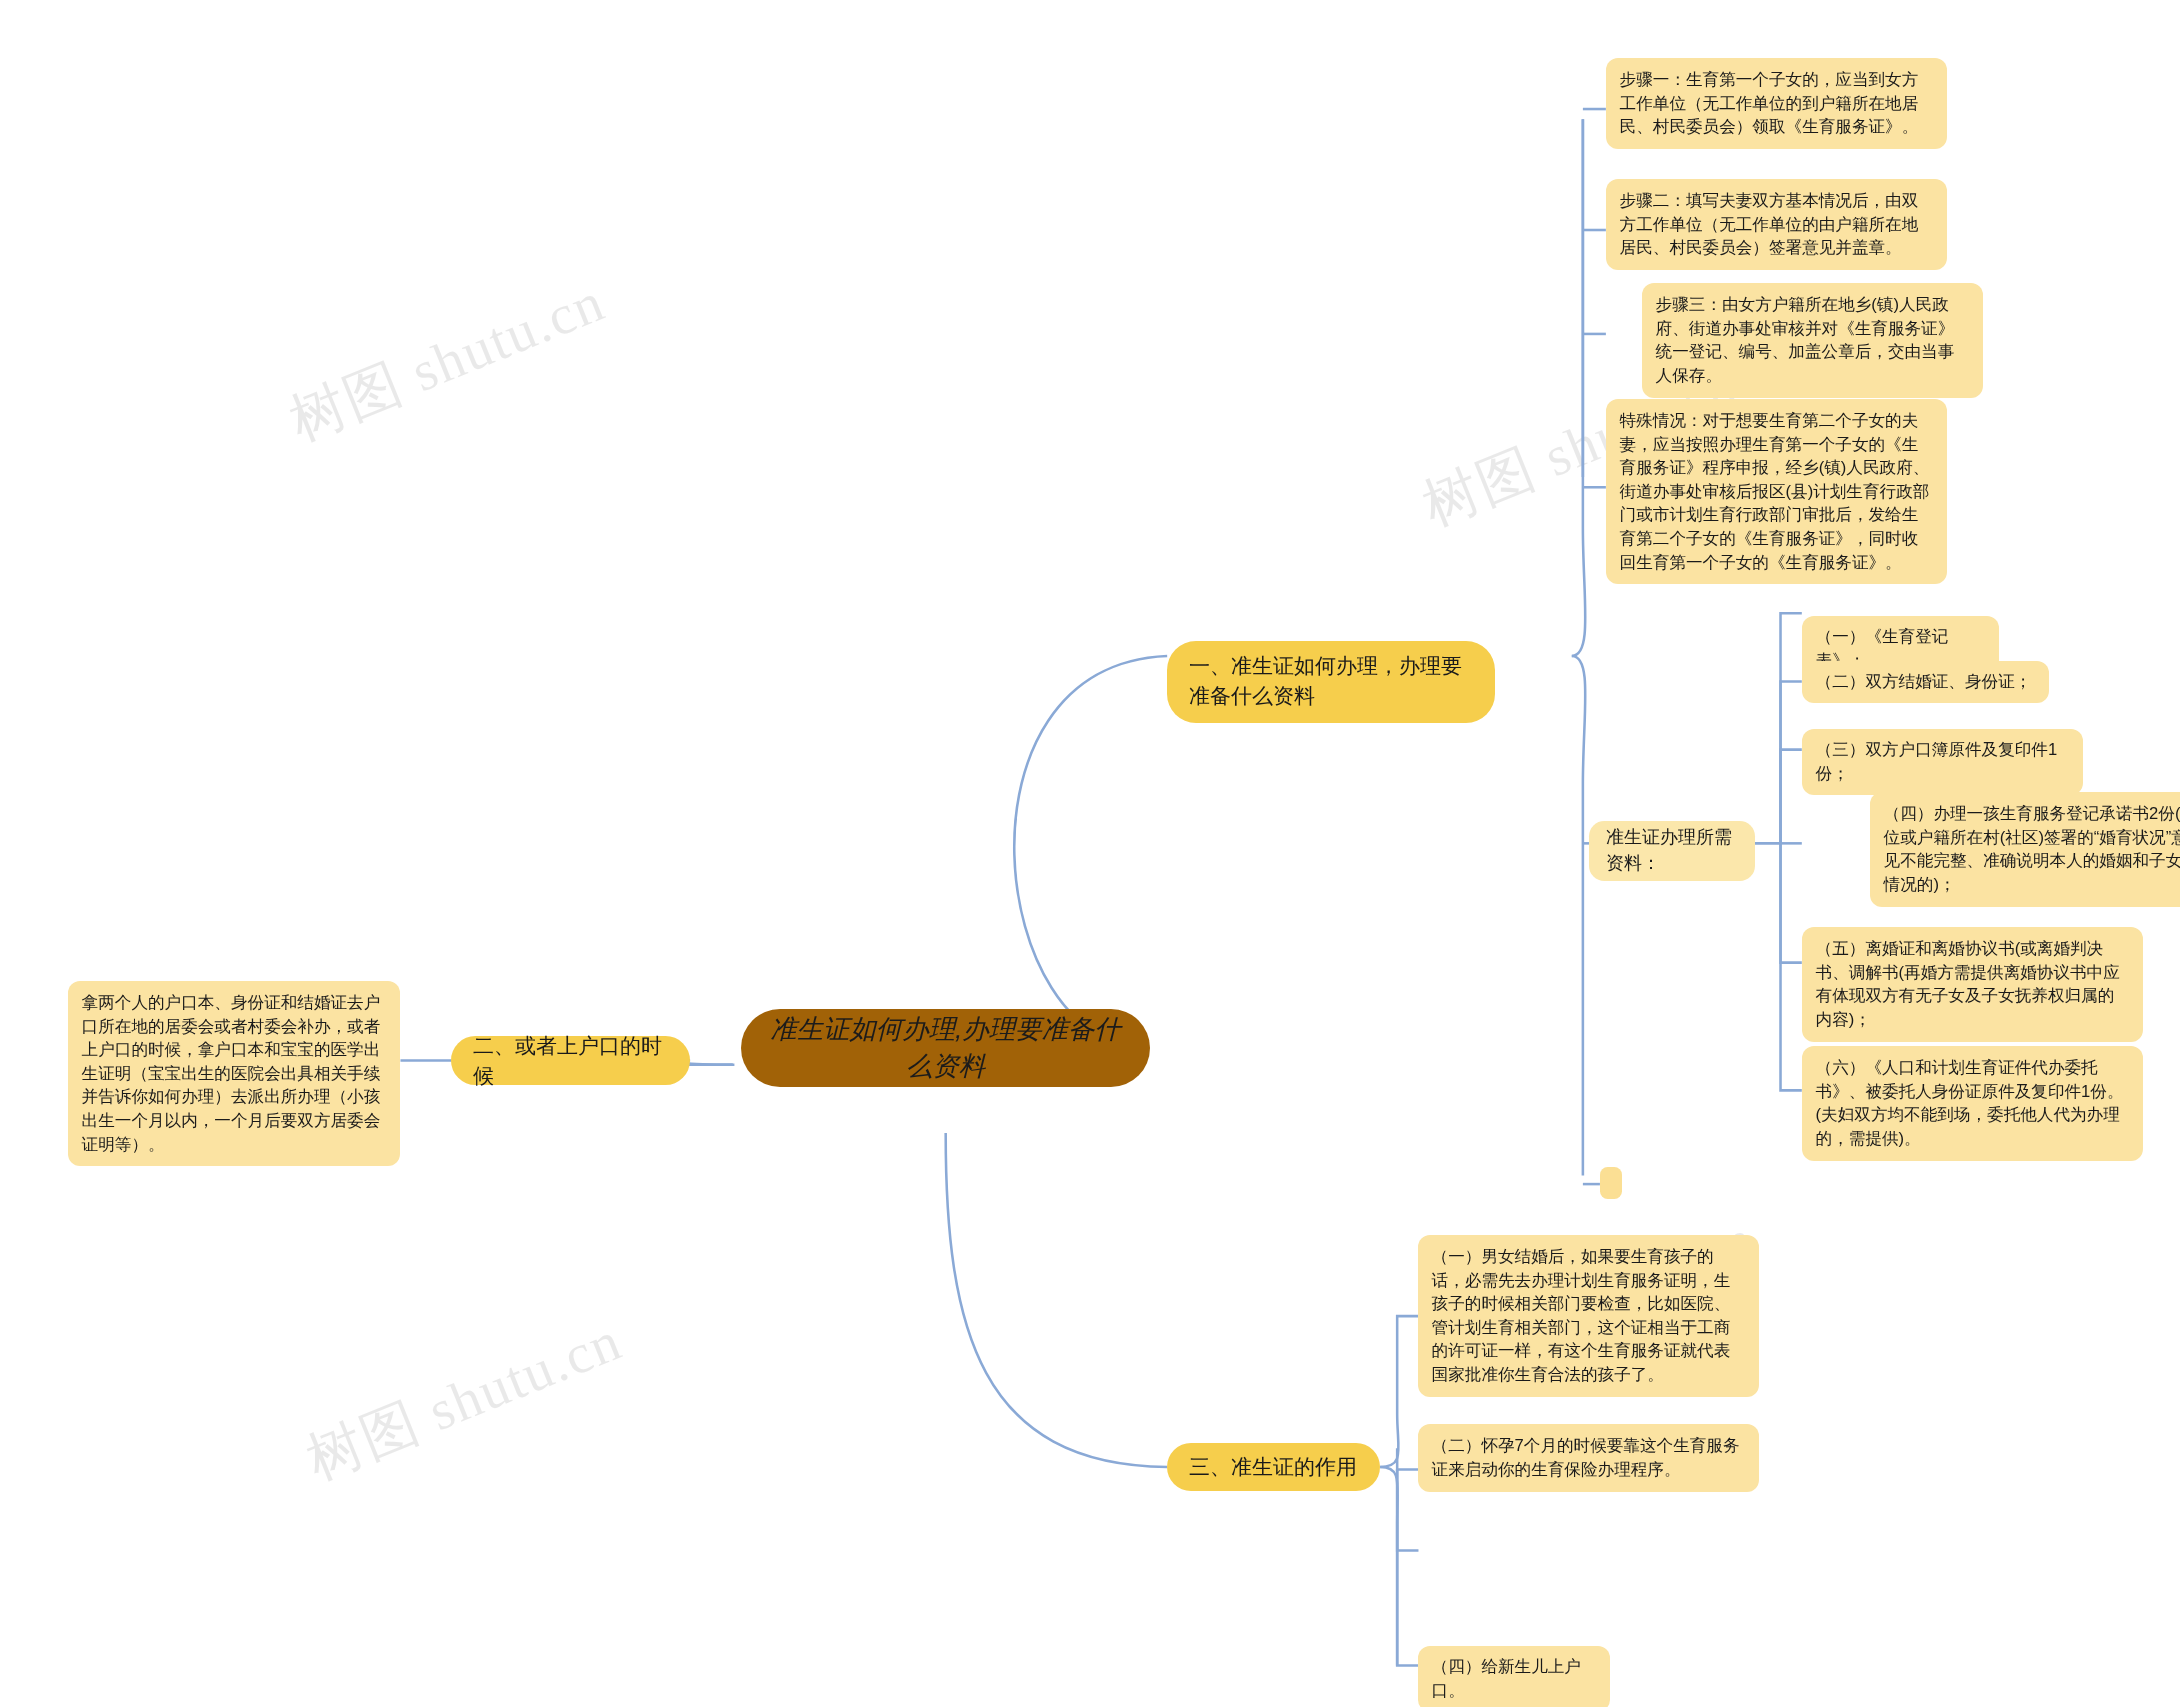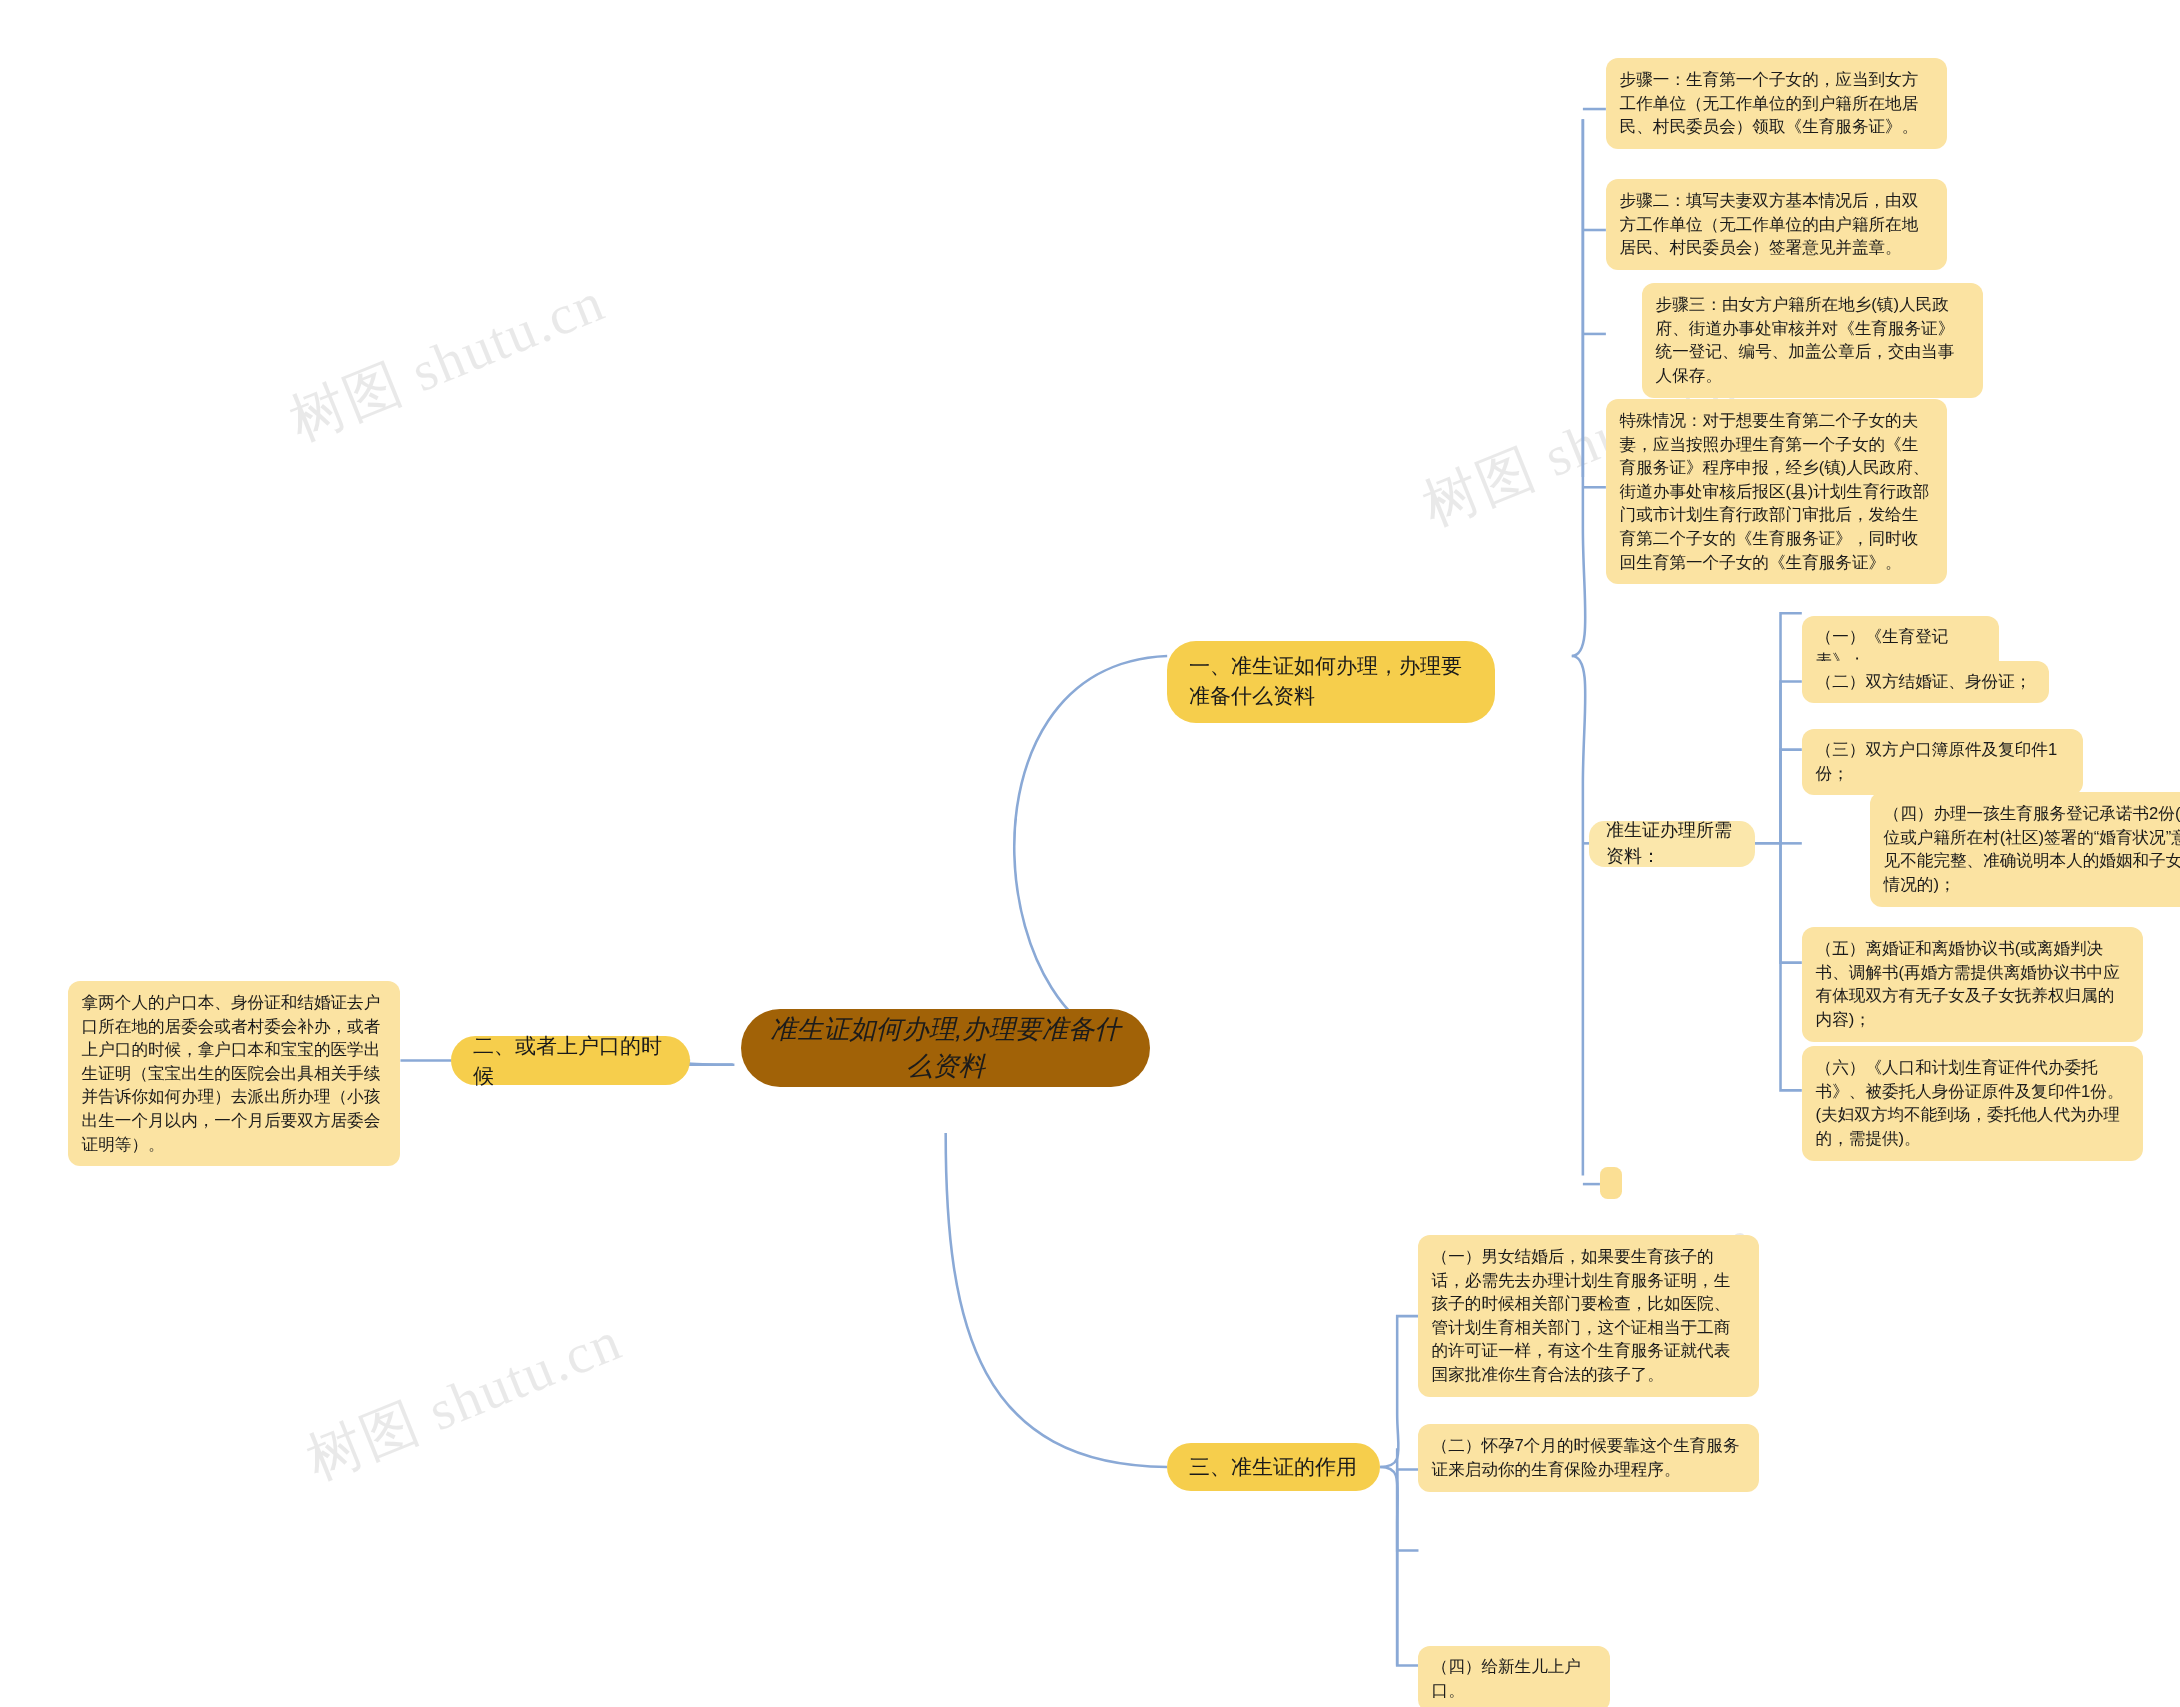--- a/index.html
+++ b/index.html
@@ -139,21 +139,21 @@
 
   <div class="node root" style="left:741px; top:1009px; width:409px; height:78px;">准生证如何办理,办理要准备什么资料</div>
 
   <div class="node branch" style="left:1167px; top:641px; width:328px; height:82px;font-family:Liberation Serif, serif;">一、准生证如何办理，办理要准备什么资料</div>
 
   <div class="node leaf" style="left:1606px; top:58px; width:341px;">步骤一：生育第一个子女的，应当到女方工作单位（无工作单位的到户籍所在地居民、村民委员会）领取《生育服务证》。</div>
   <div class="node leaf" style="left:1606px; top:179px; width:341px;">步骤二：填写夫妻双方基本情况后，由双方工作单位（无工作单位的由户籍所在地居民、村民委员会）签署意见并盖章。</div>
   <div class="node leaf" style="left:1606px; top:283px; width:341px;margin-left:36px;">步骤三：由女方户籍所在地乡(镇)人民政府、街道办事处审核并对《生育服务证》统一登记、编号、加盖公章后，交由当事人保存。</div>
   <div class="node leaf" style="left:1606px; top:399px; width:341px;">特殊情况：对于想要生育第二个子女的夫妻，应当按照办理生育第一个子女的《生育服务证》程序申报，经乡(镇)人民政府、街道办事处审核后报区(县)计划生育行政部门或市计划生育行政部门审批后，发给生育第二个子女的《生育服务证》，同时收回生育第一个子女的《生育服务证》。</div>
 
-  <div class="node sublabel" style="left:1589px; top:821px; width:166px; height:46px;">准生证办理所需资料：</div>
+  <div class="node sublabel" style="left:1589px; top:821px; width:166px; height:60px;">准生证办理所需资料：</div>
 
   <div class="node leaf-sm" style="left:1802px; top:593px; width:197px;margin-top:23px;">（一）《生育登记表》；</div>
   <div class="node leaf-sm" style="left:1802px; top:661px; width:247px;">（二）双方结婚证、身份证；</div>
   <div class="node leaf-sm" style="left:1802px; top:729px; width:281px;">（三）双方户口簿原件及复印件1份；</div>
   <div class="node leaf" style="left:1870px; top:792px; width:341px;">（四）办理一孩生育服务登记承诺书2份(单位或户籍所在村(社区)签署的“婚育状况”意见不能完整、准确说明本人的婚姻和子女情况的)；</div>
   <div class="node leaf" style="left:1802px; top:927px; width:341px;">（五）离婚证和离婚协议书(或离婚判决书、调解书(再婚方需提供离婚协议书中应有体现双方有无子女及子女抚养权归属的内容)；</div>
   <div class="node leaf" style="left:1802px; top:1046px; width:341px;">（六）《人口和计划生育证件代办委托书》、被委托人身份证原件及复印件1份。(夫妇双方均不能到场，委托他人代为办理的，需提供)。</div>
 
   <div class="node stub" style="left:1600px; top:1167px;"></div>
 

